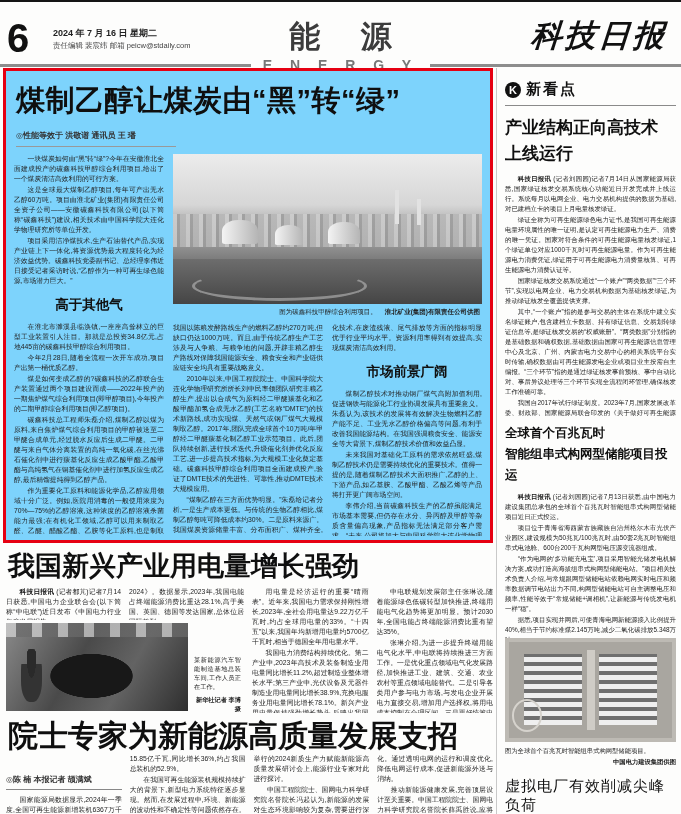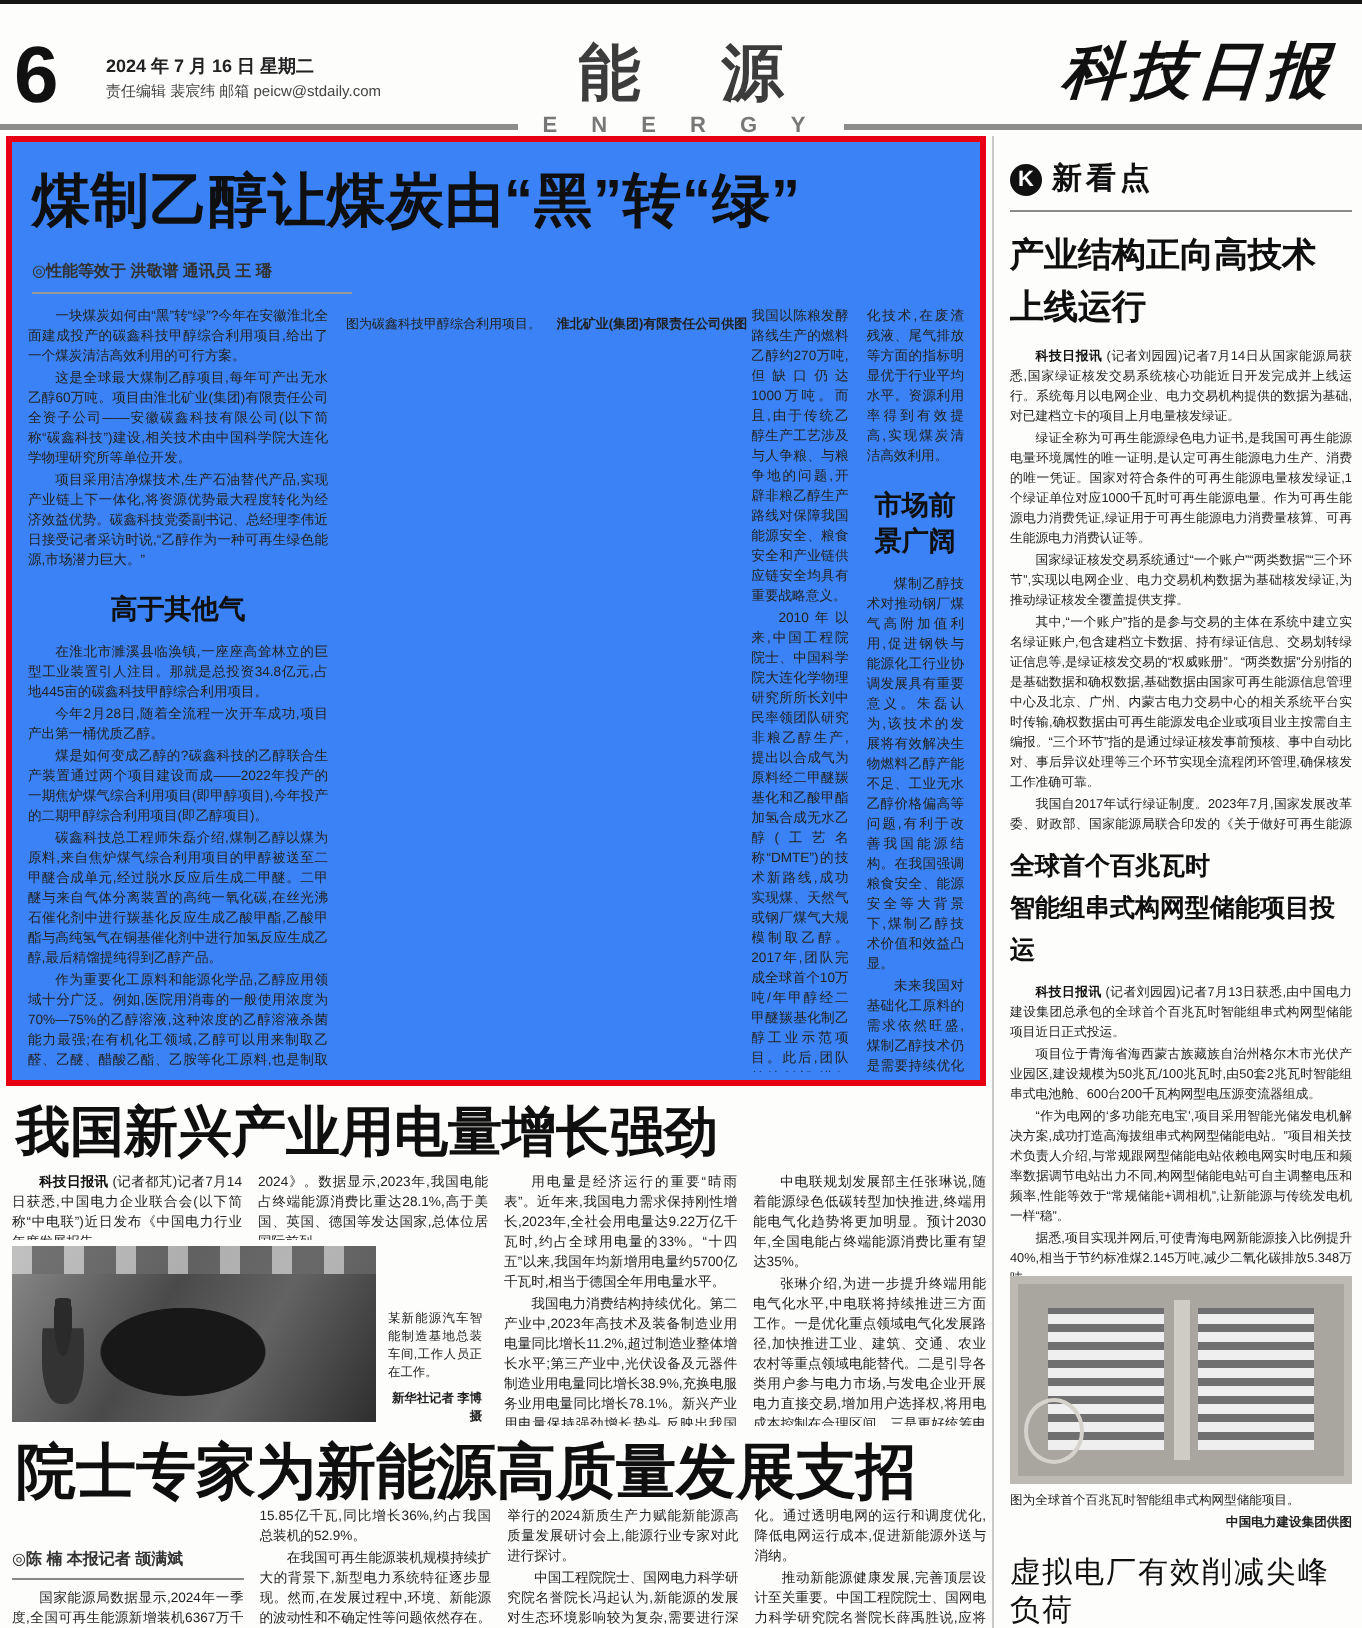--- a/index.html
+++ b/index.html
@@ -9,29 +9,29 @@
     -webkit-font-smoothing:antialiased;
   }
   
   .top-rule{position:absolute;top:0;left:0;right:0;height:2px;background:#151515;}
   .pagenum{position:absolute;left:7px;top:18px;font-size:40px;font-weight:900;line-height:1;color:#111;}
   .date1{position:absolute;left:53px;top:27px;font-size:9px;font-weight:bold;color:#222;}
   .date2{position:absolute;left:53px;top:41px;font-size:7.5px;color:#444;}
   .section-cn{position:absolute;left:0;right:0;top:16px;text-align:center;font-size:31px;font-weight:900;letter-spacing:16px;text-indent:16px;color:#3c3c3c;}
   .energy-row{position:absolute;top:57px;left:0;right:0;display:flex;align-items:center;}
   .energy-row .rule{flex:1;height:3px;background:#8d8d8d;}
-  .energy-row .etxt{padding:0 12px;font-size:11px;font-weight:bold;letter-spacing:7px;color:#777;}
+  .energy-row .etxt{padding:0 12px;font-size:14px;font-weight:bold;letter-spacing:7px;color:#777;}
   .paper-logo{position:absolute;right:14px;top:15px;font-family:"DejaVu Serif","Liberation Serif",serif;font-style:italic;font-weight:bold;font-size:31px;letter-spacing:3px;color:#111;transform:skewX(-4deg);}
   
-  .main-box{position:absolute;left:3px;top:68px;width:490px;height:475px;border:3px solid #e60012;box-sizing:border-box;background:#3b82f6;padding:2px 8px;overflow:hidden;}
+  .main-box{position:absolute;left:3px;top:68px;width:490px;height:475px;border:3px solid #e60012;box-sizing:border-box;background:#7dd3fc;padding:2px 8px;overflow:hidden;}
   .m-headline{font-size:29px;font-weight:900;color:#0f0f0f;margin:8px 0 9px 2px;letter-spacing:0.5px;white-space:nowrap;}
   .m-byline{font-size:8px;font-weight:bold;color:#333;width:160px;border-bottom:1px solid #999;padding-bottom:5px;margin-left:2px;}
   .m-cols{display:flex;gap:9px;margin-top:7px;height:382px;overflow:hidden;}
   .m-col1{width:150px;flex:none;overflow:hidden;}
-  .m-right{flex:1;display:flex;flex-direction:row;min-width:0;}
+  .m-right{flex:1;display:flex;flex-direction:column;min-width:0;}
   .m-caption{font-size:6.5px;color:#222;text-align:right;margin:4px 2px 6px 0;}
   .m-caption .credit{font-weight:bold;margin-left:6px;}
   .m-right-cols{display:flex;gap:9px;flex:1;overflow:hidden;}
   .m-colx{flex:1;overflow:hidden;min-width:0;}
   .p{font-size:6.8px;line-height:10px;text-align:justify;text-indent:2em;margin:0 0 1px 0;color:#232323;}
   .p.flush{text-indent:0;}
   .p b{color:#111;}
   .subhead{text-align:center;font-size:13.5px;font-weight:900;color:#101010;margin:10px 0 8px;}
   
   .photo-main{height:150px;position:relative;overflow:hidden;background:linear-gradient(180deg,#ececec 0%,#d6d6d6 34%,#bdbdbd 42%,#9a9a9a 58%,#6e6e6e 76%,#4f4f4f 100%);}

